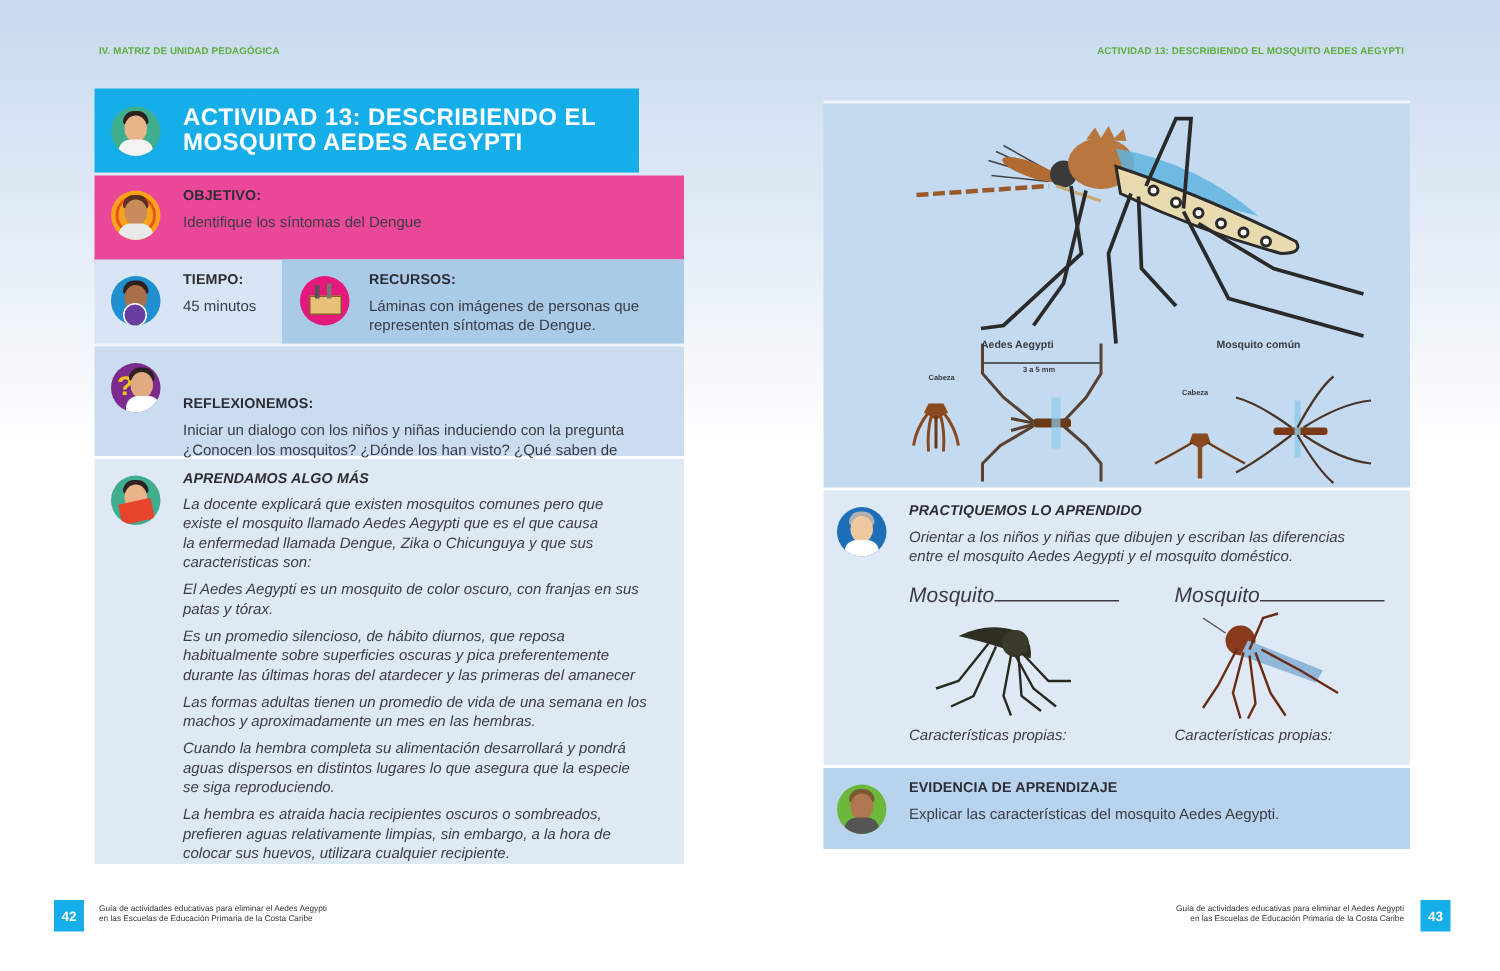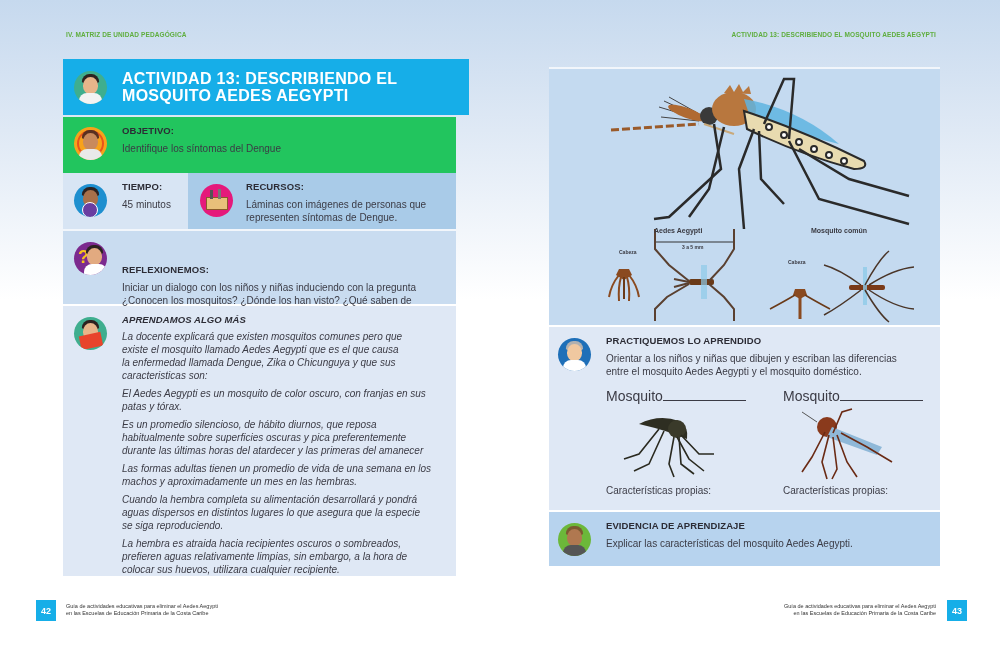--- a/index.html
+++ b/index.html
@@ -17,32 +17,32 @@
   .running-head {
     position: absolute; top: 31px;
     font-size: 6.5px; font-weight: bold; color: #5fae3e;
     letter-spacing: 0.1px; text-transform: uppercase;
     font-family: "Liberation Sans Narrow", "Liberation Sans", sans-serif;
   }
   .left .running-head { left: 66px; }
   .right .running-head { right: 64px; }
 
   
-  .card { position: absolute; left: 63px; width: 406px; }
+  .card { position: absolute; left: 63px; width: 363px; }
   .title-bar {
     top: 59px; height: 56px; background: #16aee8;
     display: flex; align-items: center;
   }
   .title-bar .avatar { margin-left: 11px; }
   .title-text {
     margin-left: 15px; color: #ffffff; font-weight: bold;
     font-size: 16px; line-height: 17px; letter-spacing: 0.3px;
   }
   .section { display: flex; position: absolute; left: 63px; width: 393px; }
-  .sec-objetivo { top: 117px; height: 58px; background: #22c55e; }
+  .sec-objetivo { top: 117px; height: 58px; background: #ec4899; }
   .sec-tiempo { top: 173px; height: 56px; background: #d8e5f4; }
   .sec-recursos-half { position: absolute; left: 125px; top: 0; width: 268px; height: 56px; background: #a9cbe8; }
   .sec-reflex { top: 231px; height: 73px; background: #c9dcf0; }
   .sec-aprend { top: 306px; height: 270px; background: #dfe8f5; font-style: italic; }
 
   .avatar {
     width: 33px; height: 33px; border-radius: 50%;
     flex: 0 0 33px; position: relative; overflow: hidden;
   }
   .avatar .face {
@@ -71,20 +71,21 @@
   
   .illus-box {
     position: absolute; left: 549px; top: 67px; width: 391px; height: 258px;
     background: #c4daf0; border-top: 2px solid #f2f6fb;
   }
   .illus-label { position: absolute; font-size: 7px; color: #3a3a42; font-weight: bold; }
   .illus-label.small { font-size: 5px; }
   .practice {
     position: absolute; left: 549px; top: 327px; width: 391px; height: 183px;
     background: #dfe8f5;
+    font-style: italic;
   }
   .evidence {
     position: absolute; left: 549px; top: 512px; width: 391px; height: 54px;
     background: #b7d3ee;
   }
   .blank-row { position: absolute; top: 61px; font-size: 14px; color: #3b3b45; }
   .blank-line { display: inline-block; width: 83px; border-bottom: 1px solid #3b3b45; height: 9px; vertical-align: baseline; }
   .carac { position: absolute; top: 158px; font-size: 10px; color: #3b3b45; }
 
   .footer-num {

